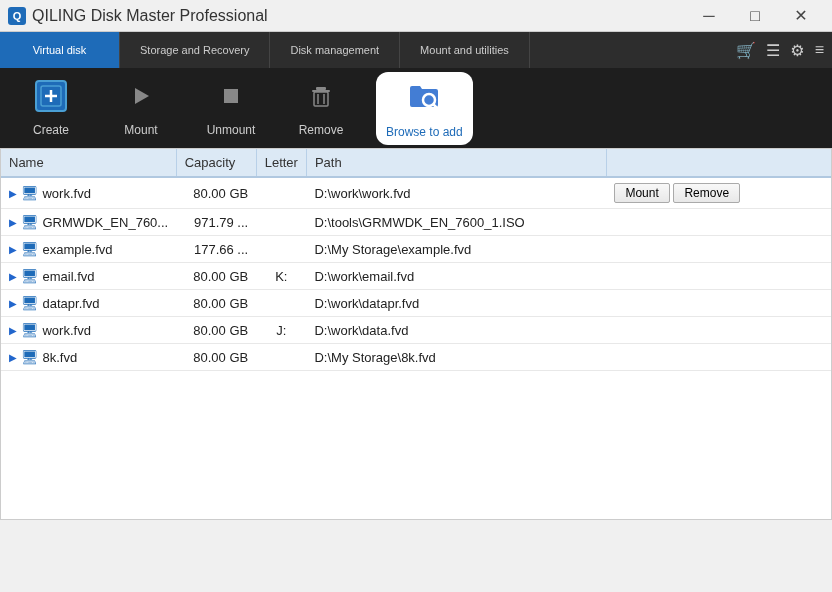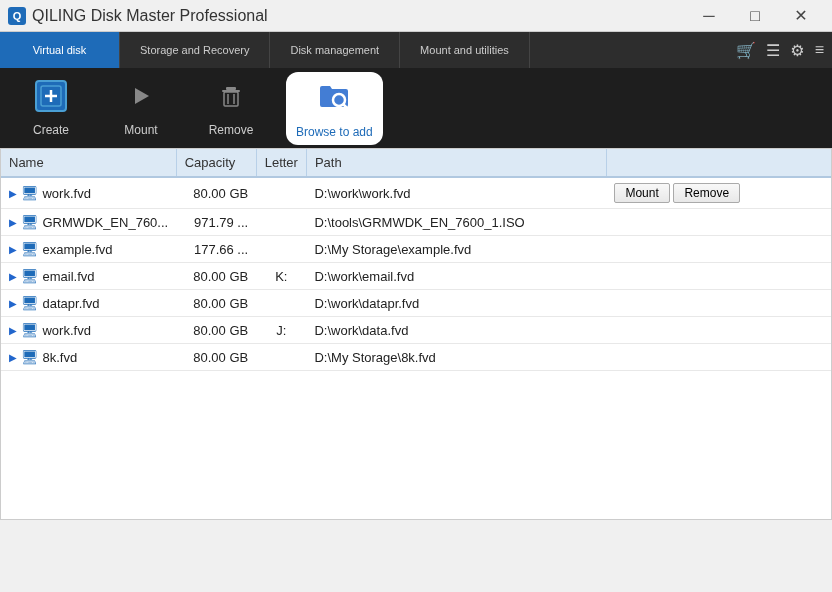--- a/index.html
+++ b/index.html
@@ -165,20 +165,28 @@
     </div>
     <span>Create</span>
   </div>
   <div class="tool-btn">
     <div class="mount-icon">
       <svg width="28" height="28" viewBox="0 0 28 28">
         <polygon points="8,6 22,14 8,22" fill="#888"></polygon>
       </svg>
     </div>
     <span>Mount</span>
+  </div>
+  <div class="tool-btn">
+    <div class="unmount-icon">
+      <svg width="28" height="28" viewBox="0 0 28 28">
+        <rect x="7" y="7" width="14" height="14" fill="#888"></rect>
+      </svg>
+    </div>
+    <span>Unmount</span>
   </div>
   <div class="tool-btn">
     <div class="remove-icon">
       <svg width="28" height="28" viewBox="0 0 28 28">
         <rect x="9" y="5" width="10" height="3" rx="1" fill="#888"></rect>
         <rect x="5" y="8" width="18" height="2" rx="1" fill="#888"></rect>
         <rect x="7" y="10" width="14" height="14" rx="1" fill="none" stroke="#888" stroke-width="1.5"></rect>
         <line x1="11" y1="12" x2="11" y2="22" stroke="#888" stroke-width="1.5"></line>
         <line x1="17" y1="12" x2="17" y2="22" stroke="#888" stroke-width="1.5"></line>
       </svg>

